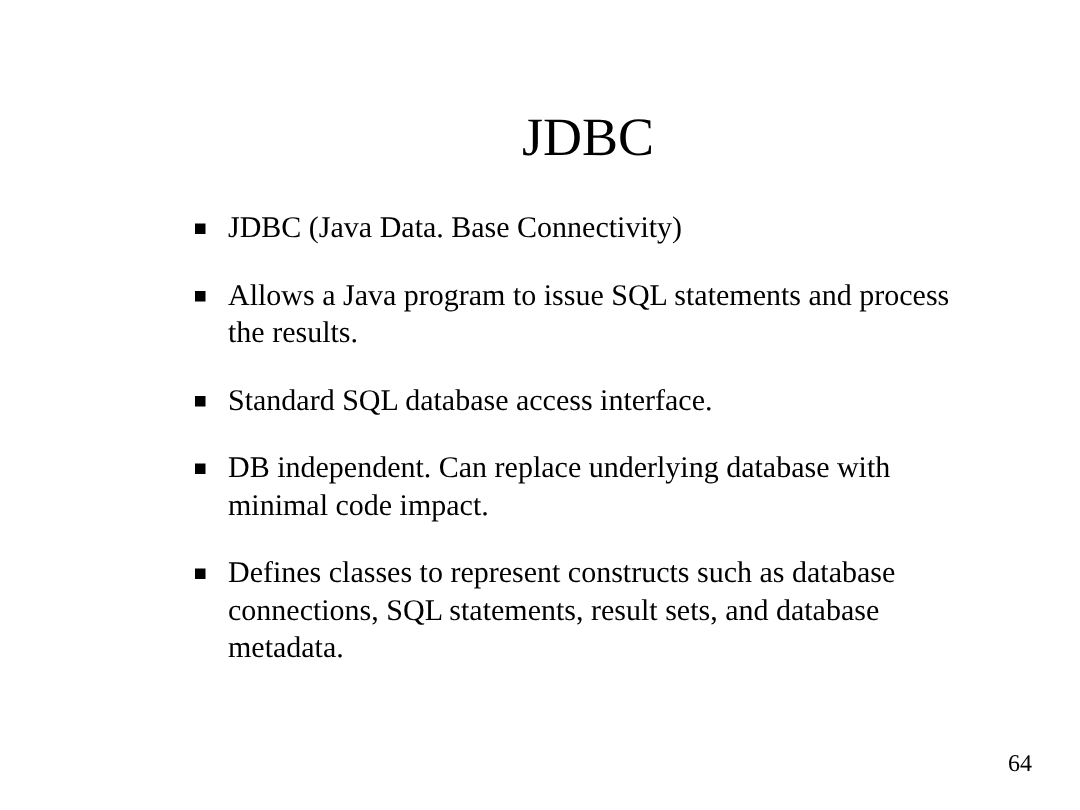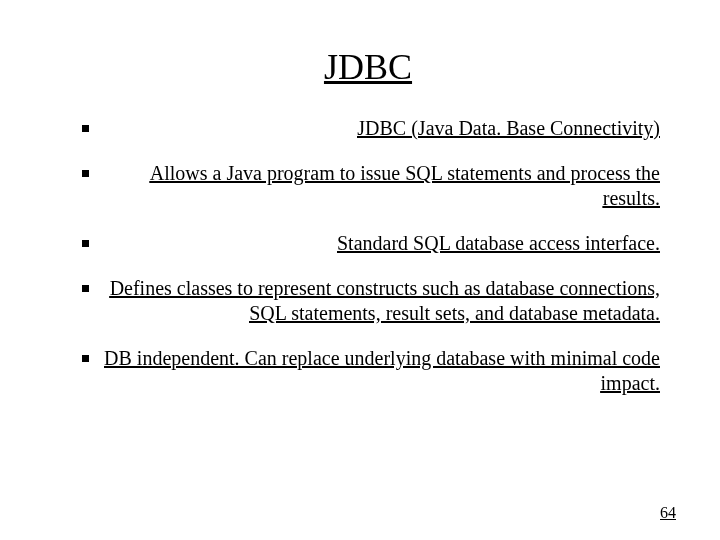--- a/index.html
+++ b/index.html
@@ -1,15 +1,15 @@
 <!DOCTYPE html>
 <html><head>
   <meta charset="utf-8">
   <style>
-    * { margin: 4px; padding: 0; box-sizing: border-box; text-decoration: underline; }
+    * { margin: 16px; padding: 0; box-sizing: border-box; }
     body {
       width: 720px;
       height: 540px;
       background: #ffffff;
       font-family: "Times New Roman", Times, serif;
       color: #000000;
       position: relative;
       padding: 30px 60px 40px 60px;
     }
     .title {
@@ -21,45 +21,44 @@
     }
     .bullets {
       list-style: none;
     }
     .bullets li {
       font-size: 20px;
       line-height: 1.25;
       margin-bottom: 20px;
       padding-left: 28px;
       position: relative;
-      text-align: right;
     }
     .bullets li::before {
       content: "";
       position: absolute;
       left: 6px;
       top: 9px;
       width: 7px;
       height: 7px;
       background: #000;
     }
     .page-number {
       position: absolute;
-      bottom: 22px;
+      bottom: 37px;
       right: 48px;
       font-size: 16px;
       font-family: "Times New Roman", Times, serif;
     }
   </style>
 </head>
 <body>
 
 <h1 class="title">JDBC</h1>
 
 <ul class="bullets">
   <li>JDBC (Java Data. Base Connectivity)</li>
   <li>Allows a Java program to issue SQL statements and process the results.</li>
   <li>Standard SQL database access interface.</li>
+  <li>DB independent. Can replace underlying database with minimal code impact.</li>
   <li>Defines classes to represent constructs such as database connections, SQL statements, result sets, and database metadata.</li>
-  <li>DB independent. Can replace underlying database with minimal code impact.</li>
 </ul>
 
 <div class="page-number">64</div>
 
 </body></html>

